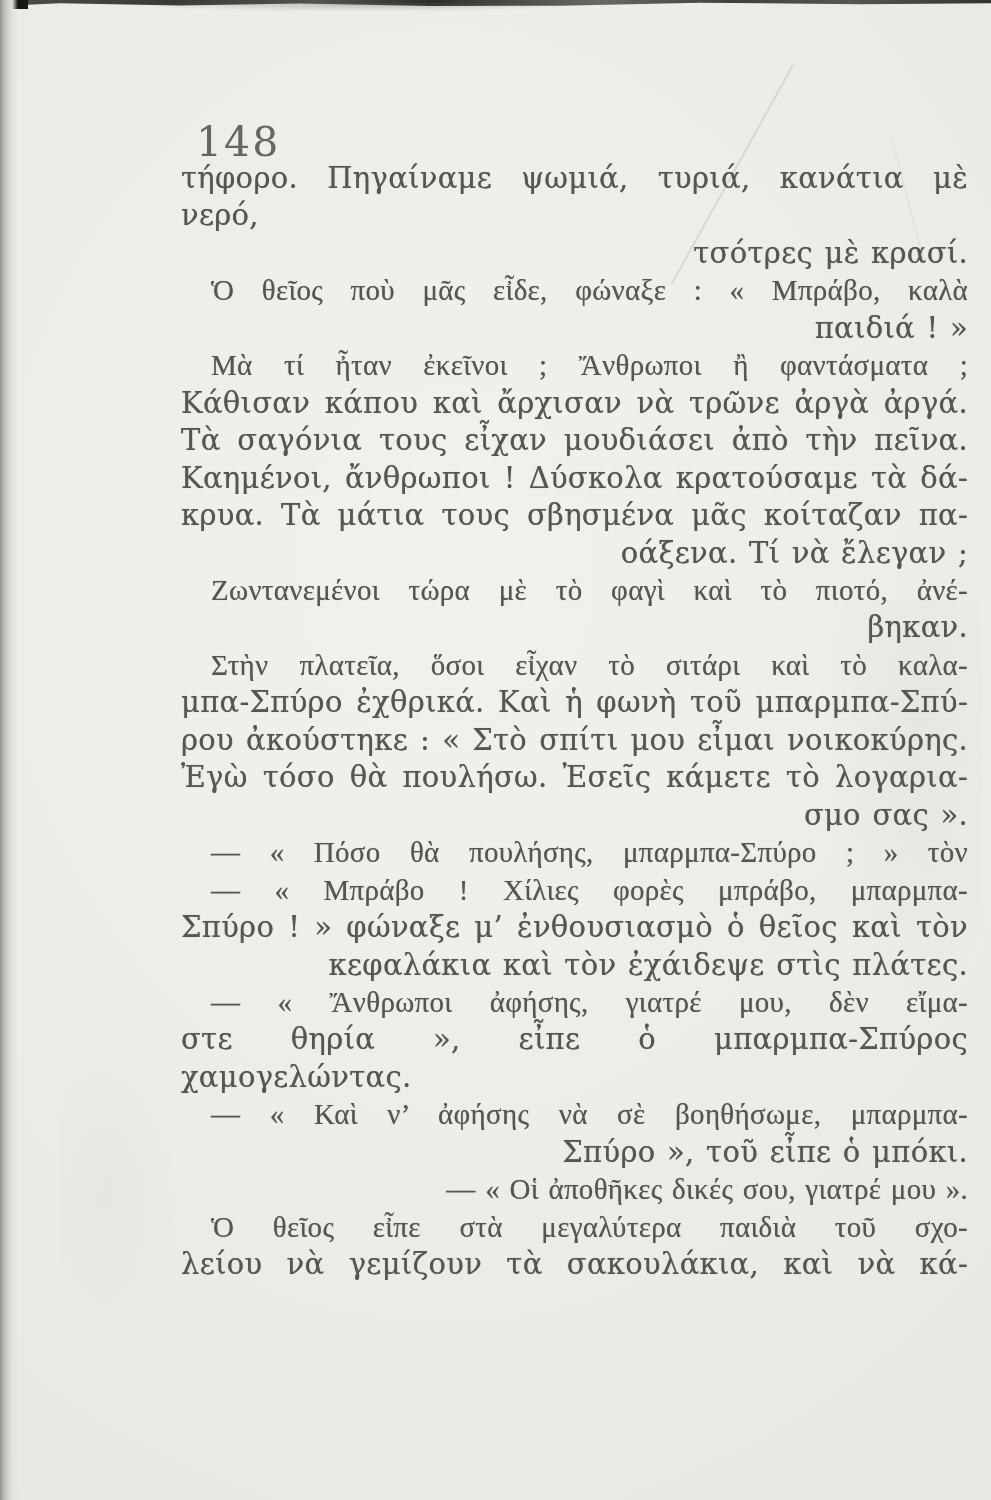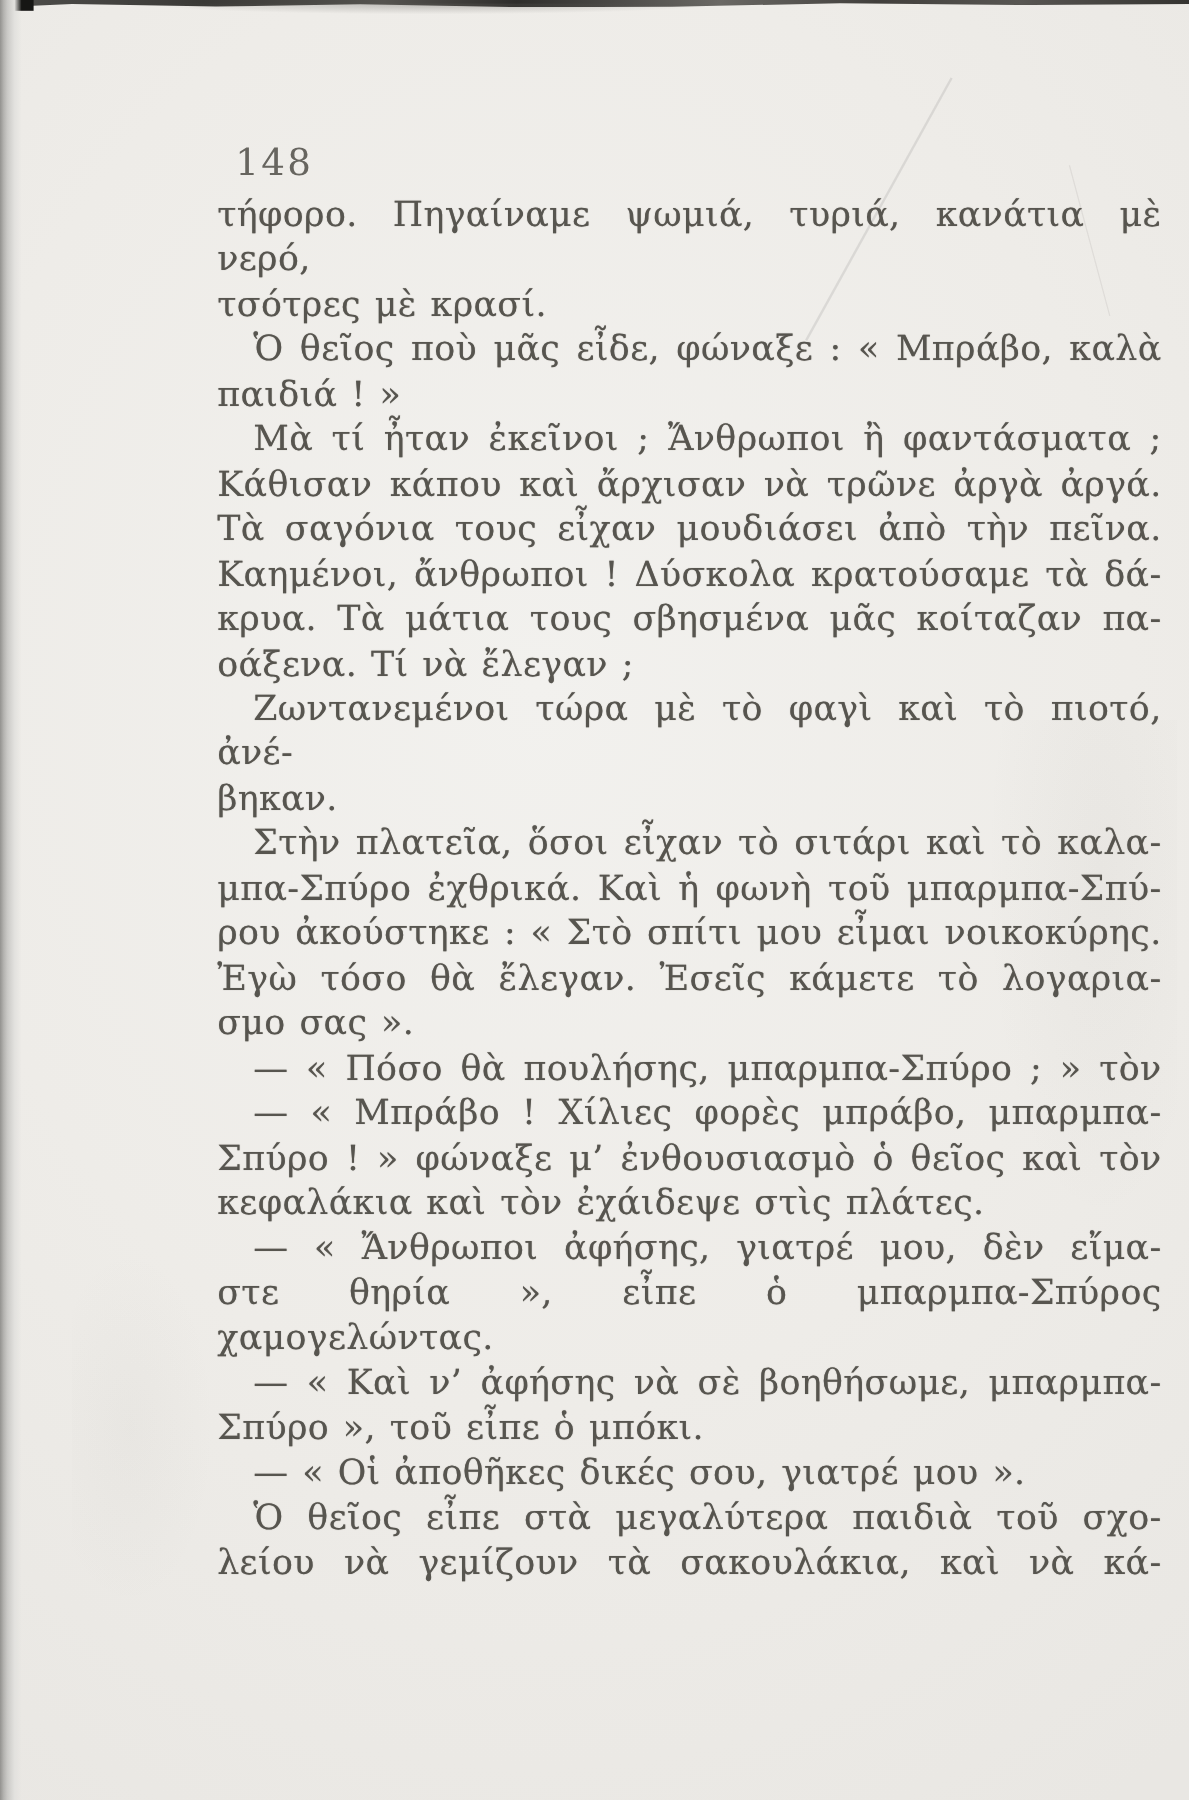--- a/index.html
+++ b/index.html
@@ -55,33 +55,33 @@
     background: radial-gradient(ellipse at 60% 30%, rgba(120,118,112,0.05), rgba(120,118,112,0) 70%);
   }
   .smudge-b {
     position: absolute; top: 1040px; left: 60px; width: 120px; height: 300px;
     background: radial-gradient(ellipse at 40% 50%, rgba(120,118,112,0.04), rgba(120,118,112,0) 70%);
   }
 
   
   .page-number {
     position: absolute; left: 196px; top: 118px;
-    font-size: 31px; letter-spacing: 2px; color: #67655f;
+    font-size: 41px; letter-spacing: 2px; color: #67655f;
   }
 
   
   .text-block {
     position: absolute; left: 181px; top: 160px; width: 787px;
     font-size: 29px; line-height: 37.45px;
     letter-spacing: 0.3px; word-spacing: 2px;
     text-shadow: 0 0 0.7px rgba(87,85,79,0.65);
   }
-  .line { text-align: left; white-space: normal; }
+  .line { text-align: right; white-space: normal; }
   .line.j { text-align: justify; text-align-last: justify; }
-  .line.in { text-indent: 30px; }
+  .line.in { text-indent: 30px; font-family: Liberation Serif, serif; }
 </style>
 </head>
 <body>
 
 <div class="page">
 
   <div class="edge-top"></div>
   <div class="edge-top-shadow"></div>
   <div class="corner-block"></div>
   <div class="edge-left"></div>
@@ -101,21 +101,21 @@
     <div class="line j">Κάθισαν κάπου καὶ ἄρχισαν νὰ τρῶνε ἀργὰ ἀργά.</div>
     <div class="line j">Τὰ σαγόνια τους εἶχαν μουδιάσει ἀπὸ τὴν πεῖνα.</div>
     <div class="line j">Καημένοι, ἄνθρωποι ! Δύσκολα κρατούσαμε τὰ δά-</div>
     <div class="line j">κρυα. Τὰ μάτια τους σβησμένα μᾶς κοίταζαν πα-</div>
     <div class="line">οάξενα. Τί νὰ ἔλεγαν ;</div>
     <div class="line in j">Ζωντανεμένοι τώρα μὲ τὸ φαγὶ καὶ τὸ πιοτό, ἀνέ-</div>
     <div class="line">βηκαν.</div>
     <div class="line in j">Στὴν πλατεῖα, ὅσοι εἶχαν τὸ σιτάρι καὶ τὸ καλα-</div>
     <div class="line j">μπα-Σπύρο ἐχθρικά. Καὶ ἡ φωνὴ τοῦ μπαρμπα-Σπύ-</div>
     <div class="line j">ρου ἀκούστηκε : « Στὸ σπίτι μου εἶμαι νοικοκύρης.</div>
-    <div class="line j">Ἐγὼ τόσο θὰ ἔλεγαν. Ἐσεῖς κάμετε τὸ λογαρια-</div>
+    <div class="line j">Ἐγὼ τόσο θὰ πουλήσω. Ἐσεῖς κάμετε τὸ λογαρια-</div>
     <div class="line">σμο σας ».</div>
     <div class="line in j">— « Πόσο θὰ πουλήσης, μπαρμπα-Σπύρο ; » τὸν</div>
     <div class="line in j">— « Μπράβο ! Χίλιες φορὲς μπράβο, μπαρμπα-</div>
     <div class="line j">Σπύρο ! » φώναξε μ’ ἐνθουσιασμὸ ὁ θεῖος καὶ τὸν</div>
     <div class="line">κεφαλάκια καὶ τὸν ἐχάιδεψε στὶς πλάτες.</div>
     <div class="line in j">— « Ἄνθρωποι ἀφήσης, γιατρέ  μου, δὲν εἴμα-</div>
     <div class="line j">στε θηρία », εἶπε ὁ μπαρμπα-Σπύρος χαμογελώντας.</div>
     <div class="line in j">— « Καὶ ν’ ἀφήσης νὰ σὲ βοηθήσωμε, μπαρμπα-</div>
     <div class="line">Σπύρο », τοῦ εἶπε ὁ μπόκι.</div>
     <div class="line in">— « Οἱ ἀποθῆκες δικές σου, γιατρέ μου ».</div>

